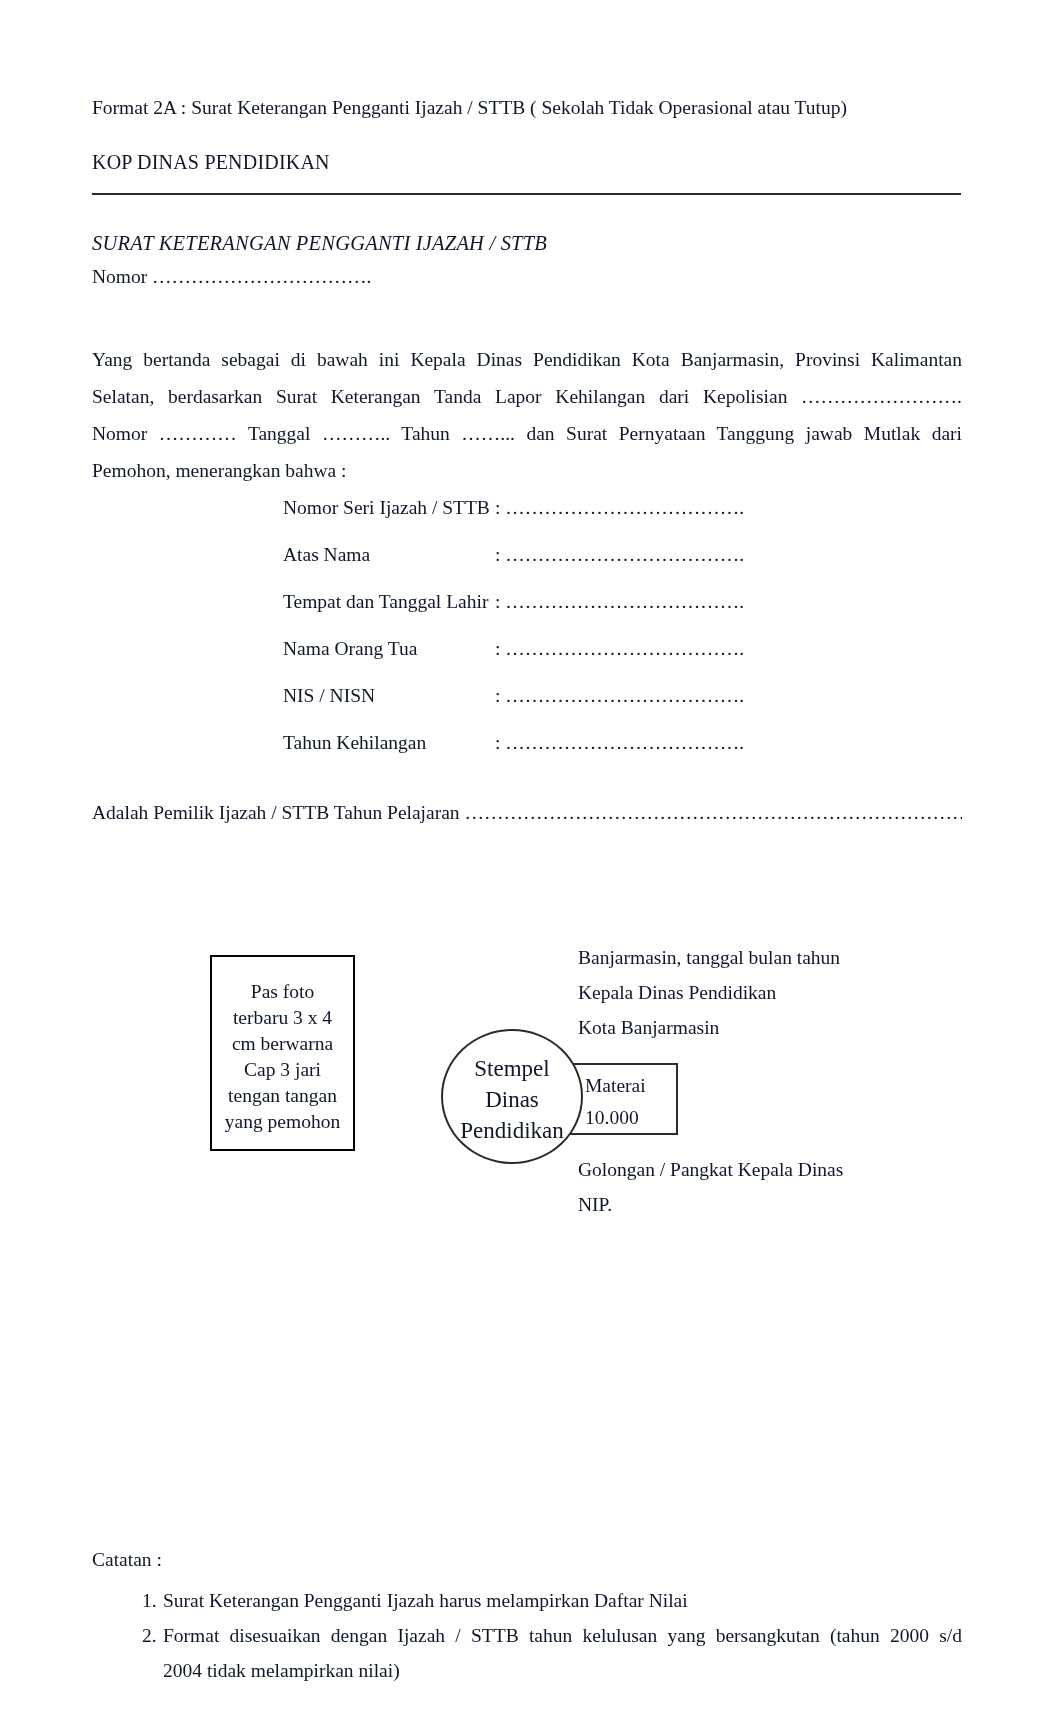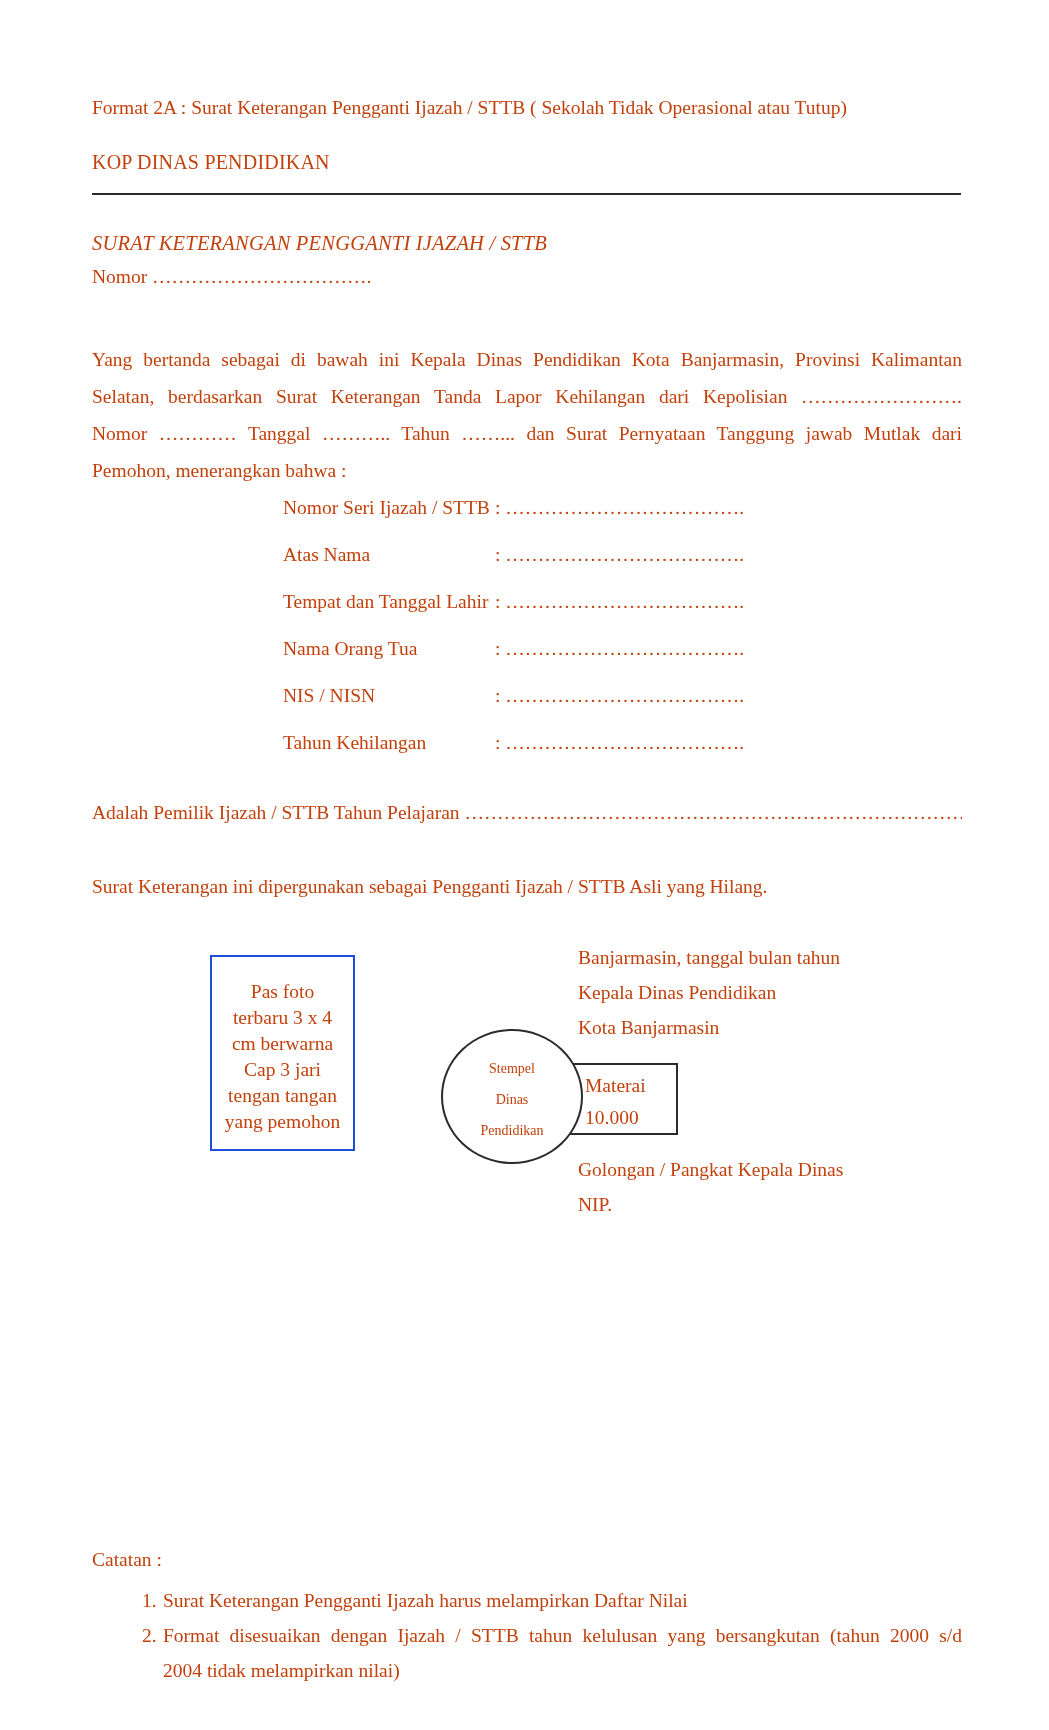--- a/index.html
+++ b/index.html
@@ -1,46 +1,46 @@
 <!DOCTYPE html>
 <html><head>
 <meta charset="utf-8">
 <style>
   html,body{margin:0;padding:0;background:#ffffff;}
   .page{
     position:relative;
     width:1049px;height:1730px;
     background:#ffffff;
     font-family:"Liberation Serif","DejaVu Serif",serif;
-    color:#c2410c;
+    color:#0f172a;
     font-size:19.5px;
     overflow:hidden;
   }
   .abs{position:absolute;}
   .centered{left:92px;right:87px;text-align:left;}
   .rule{left:92px;right:88px;border-top:2px solid #2a2a2a;height:0;}
   .doc-title{font-size:20.5px;letter-spacing:.2px;}
   .letterhead{font-size:20px;letter-spacing:.2px;}
   .intro{left:92px;right:87px;line-height:37px;}
   .jline{text-align:justify;text-align-last:justify;}
   .nline{text-align:left;}
   .fields{left:283px;top:497px;}
   .field-row{display:flex;height:47px;align-items:flex-start;justify-content:center;}
   .field-label{width:212px;flex:0 0 212px;}
   .owner-line{left:92px;right:87px;white-space:nowrap;overflow:hidden;}
   .photo-box{
     left:210px;top:955px;width:145px;height:196px;
-    border:2px solid #1d4ed8;box-sizing:border-box;
+    border:2px solid #000000;box-sizing:border-box;
     text-align:center;line-height:26px;padding-top:22px;
   }
   .stamp-circle{
     left:441px;top:1029px;width:142px;height:135px;
     border:2px solid #2b2b2b;border-radius:50%;
     background:#ffffff;box-sizing:border-box;
-    text-align:center;line-height:31px;font-size:14px;
+    text-align:center;line-height:31px;font-size:23px;
     padding-top:22px;z-index:3;
   }
   .materai-box{
     left:568px;top:1063px;width:110px;height:72px;
     border:2px solid #2b2b2b;box-sizing:border-box;
     padding:5px 0 0 15px;line-height:32px;z-index:1;
   }
   .sig-col{left:578px;line-height:35px;}
   .notes-heading{left:92px;top:1549px;}
   .notes{left:142px;right:87px;top:1583px;line-height:35px;}
@@ -92,21 +92,20 @@
       <span class="field-dots">: ……………………………….</span>
     </div>
     <div class="field-row">
       <span class="field-label">Tahun Kehilangan</span>
       <span class="field-dots">: ……………………………….</span>
     </div>
   </div>
 
   <div class="abs owner-line" style="top:802px;">Adalah Pemilik Ijazah / STTB Tahun Pelajaran …………………………………………………………………………...</div>
 
-  <div class="abs" style="left:92px;top:876px;">Surat Keterangan ini dipergunakan sebagai Pengganti Ijazah / STTB Asli yang Hilang.</div>
 
   <div class="abs photo-box">
     <div>Pas foto</div>
     <div>terbaru 3 x 4</div>
     <div>cm berwarna</div>
     <div>Cap 3 jari</div>
     <div>tengan tangan</div>
     <div>yang pemohon</div>
   </div>
 

